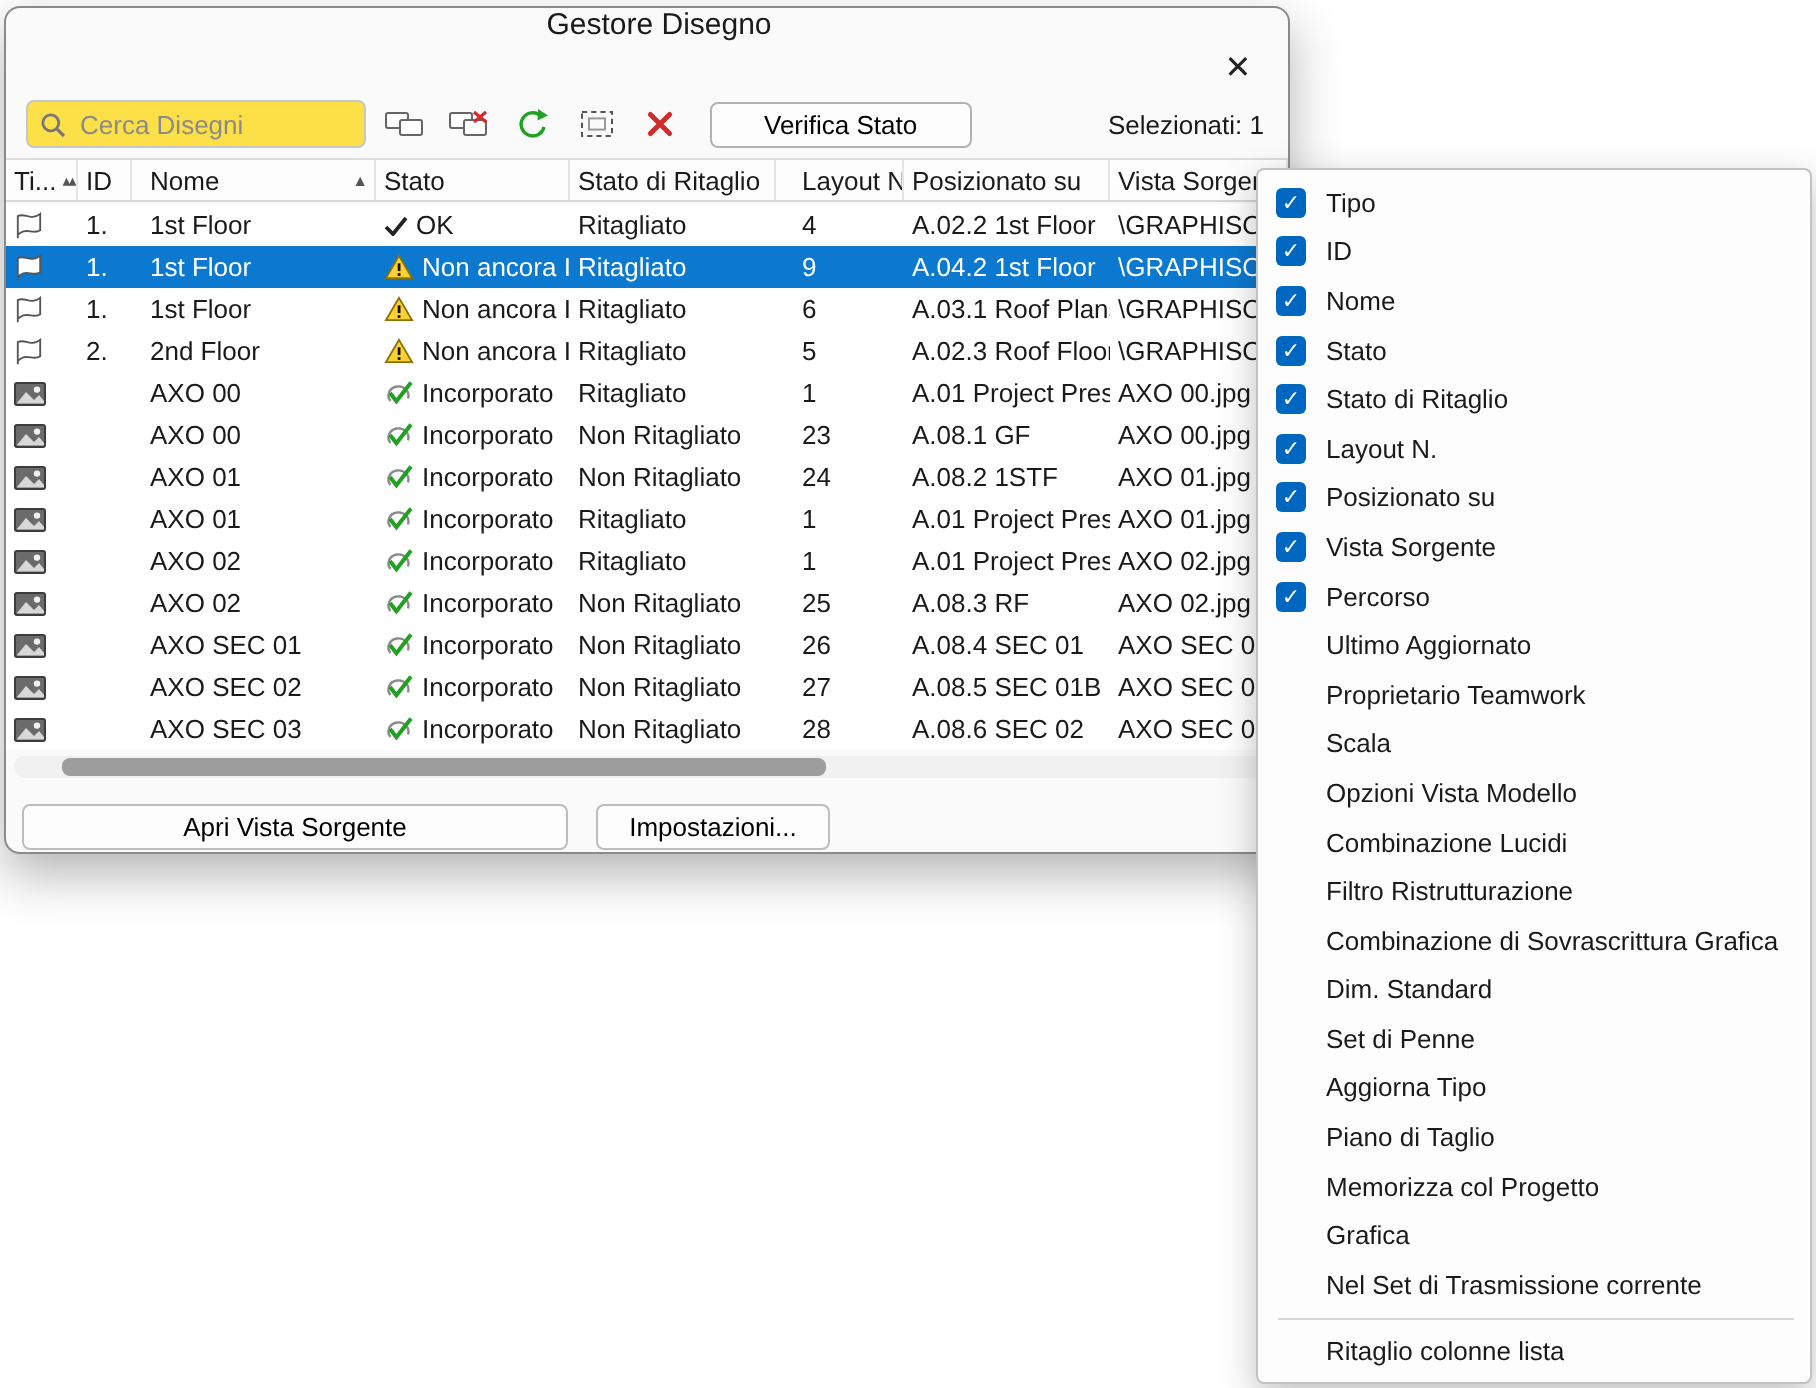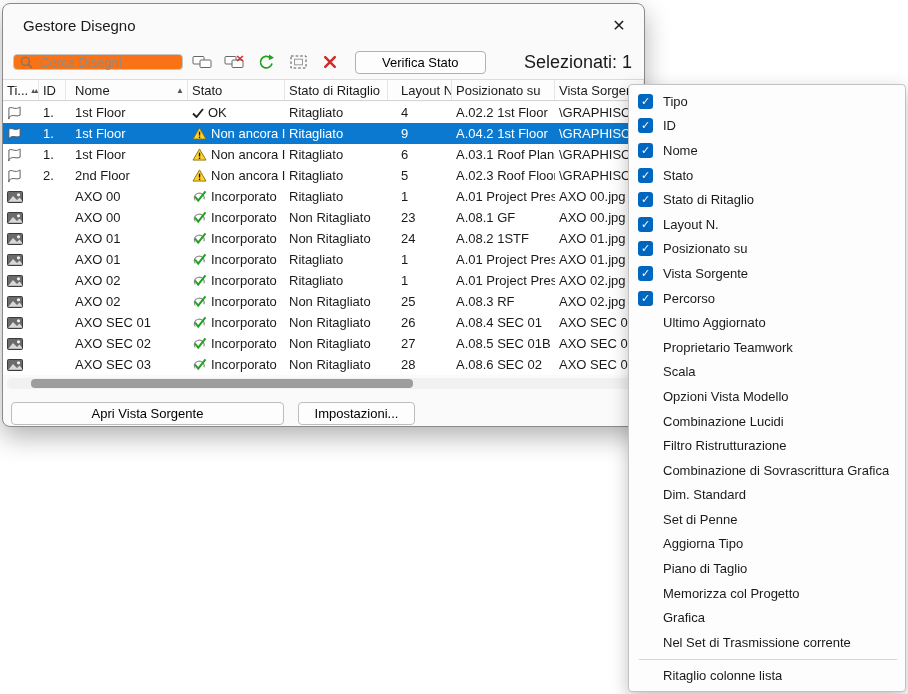--- a/index.html
+++ b/index.html
@@ -15,45 +15,45 @@
     width:908px;height:694px;position:relative;background:#ffffff;
     font-family:"Liberation Sans","DejaVu Sans",sans-serif;color:#1a1a1a;overflow:hidden;
   }
 
   
   .dialog{
     position:absolute;left:2px;top:3px;width:643px;height:424px;
     background:#fafafa;border:1px solid #8a8a8a;border-radius:8px;
     box-shadow:0 10px 26px rgba(0,0,0,.30);overflow:hidden;
   }
-  .titlebar{height:42px;display:flex;align-items:center;padding:0 8px 0 20px;}
+  .titlebar{height:42px;display:flex;align-items:center;padding:0 8px 0 20px;flex-direction:column;}
   .title{font-size:15px;}
   .close-btn{
     margin-left:auto;width:34px;height:30px;display:flex;align-items:center;justify-content:center;
     font-size:16px;color:#222;border-radius:5px;cursor:default;
   }
   .toolbar{height:32px;display:flex;align-items:center;padding:0 10px;}
   .searchbox{
-    width:170px;height:16px;background:#f97316;border:1px solid #c6c6c6;border-radius:4px;
+    width:170px;height:24px;background:#fde047;border:1px solid #c6c6c6;border-radius:4px;
     display:flex;align-items:center;padding:0 6px;gap:5px;
   }
   .searchbox input{
     border:none;outline:none;width:100%;font-size:13px;background:transparent;
     font-family:inherit;color:#222;
   }
   .searchbox input::placeholder{color:#8a8a8a;}
   .tbicon{
     width:26px;height:24px;display:flex;align-items:center;justify-content:center;margin-left:6px;
   }
   .tbicon:first-of-type{margin-left:10px;}
   .verify-btn{
     margin-left:12px;height:23px;padding:0 26px;background:#fdfdfd;border:1px solid #b2b2b2;
     border-radius:4px;font-size:13px;display:flex;align-items:center;font-family:inherit;
   }
-  .selcount{margin-left:auto;font-size:18px;padding-right:2px;}
+  .selcount{margin-left:auto;font-size:13px;padding-right:2px;}
 
   
   .thead{
     position:absolute;left:0;top:75px;right:0;height:22px;display:flex;background:#fdfdfd;
     border-top:1px solid #dcdcdc;border-bottom:1px solid #d6d6d6;
   }
   .hcell{
     display:flex;align-items:center;padding:0 4px;font-size:13px;border-right:1px solid #e6e6e6;
     white-space:nowrap;overflow:hidden;background:#fdfdfd;
   }

